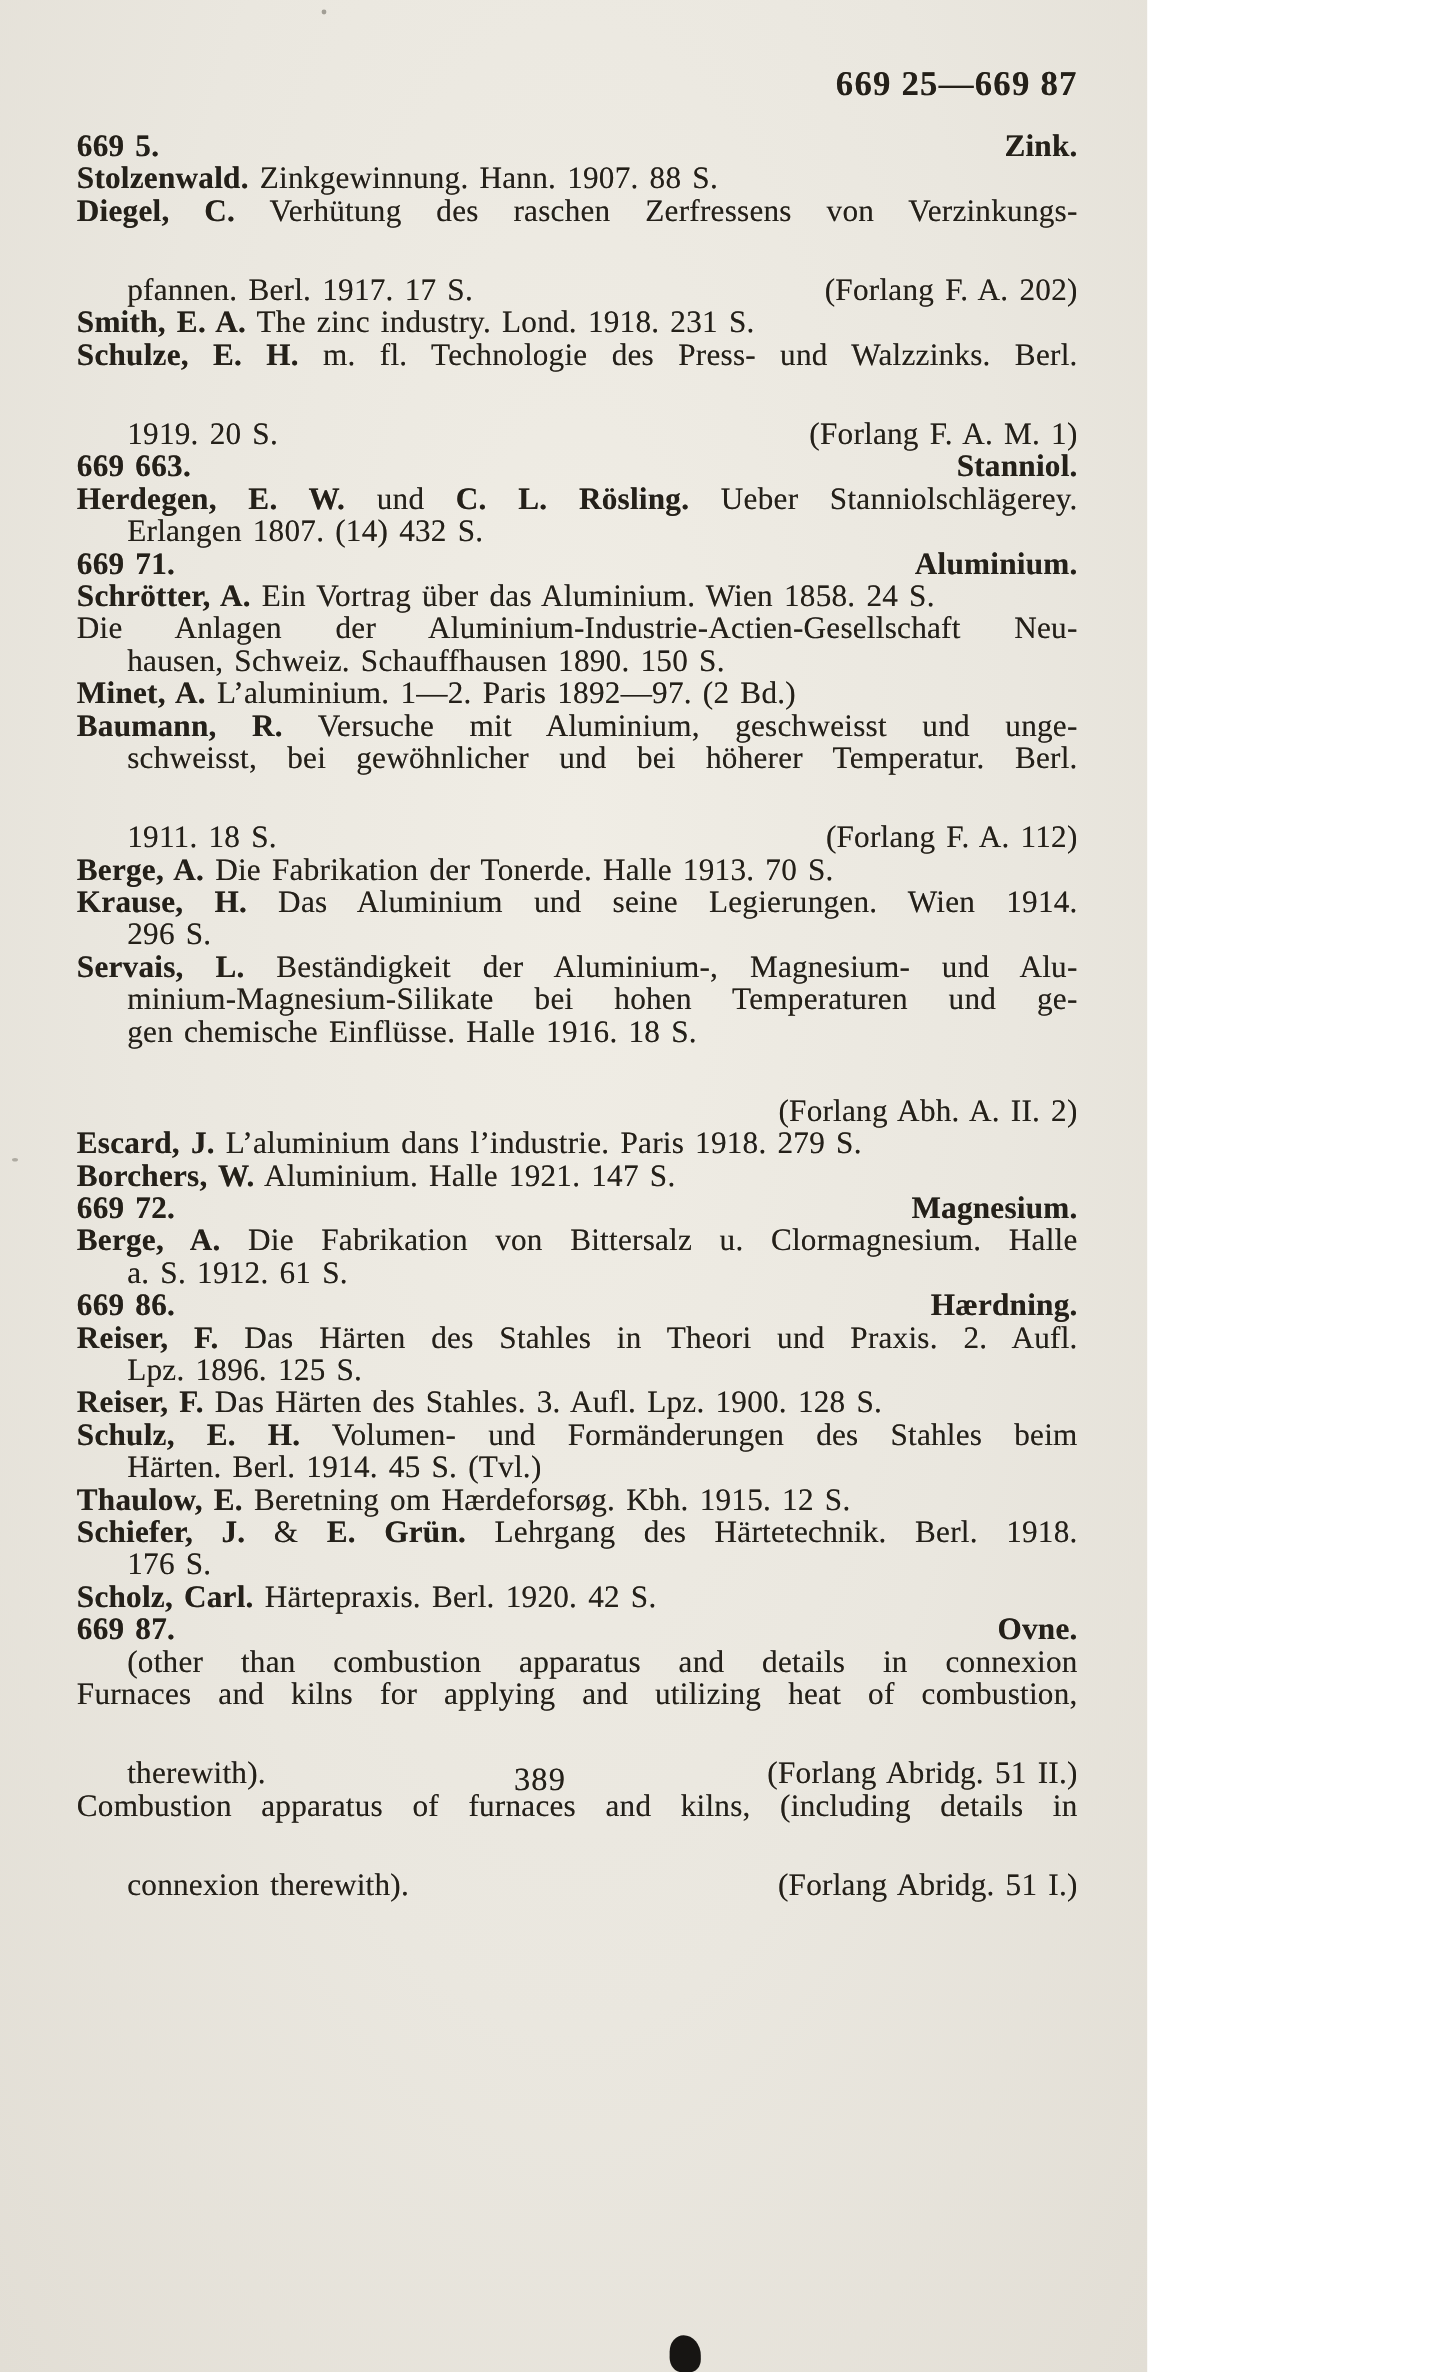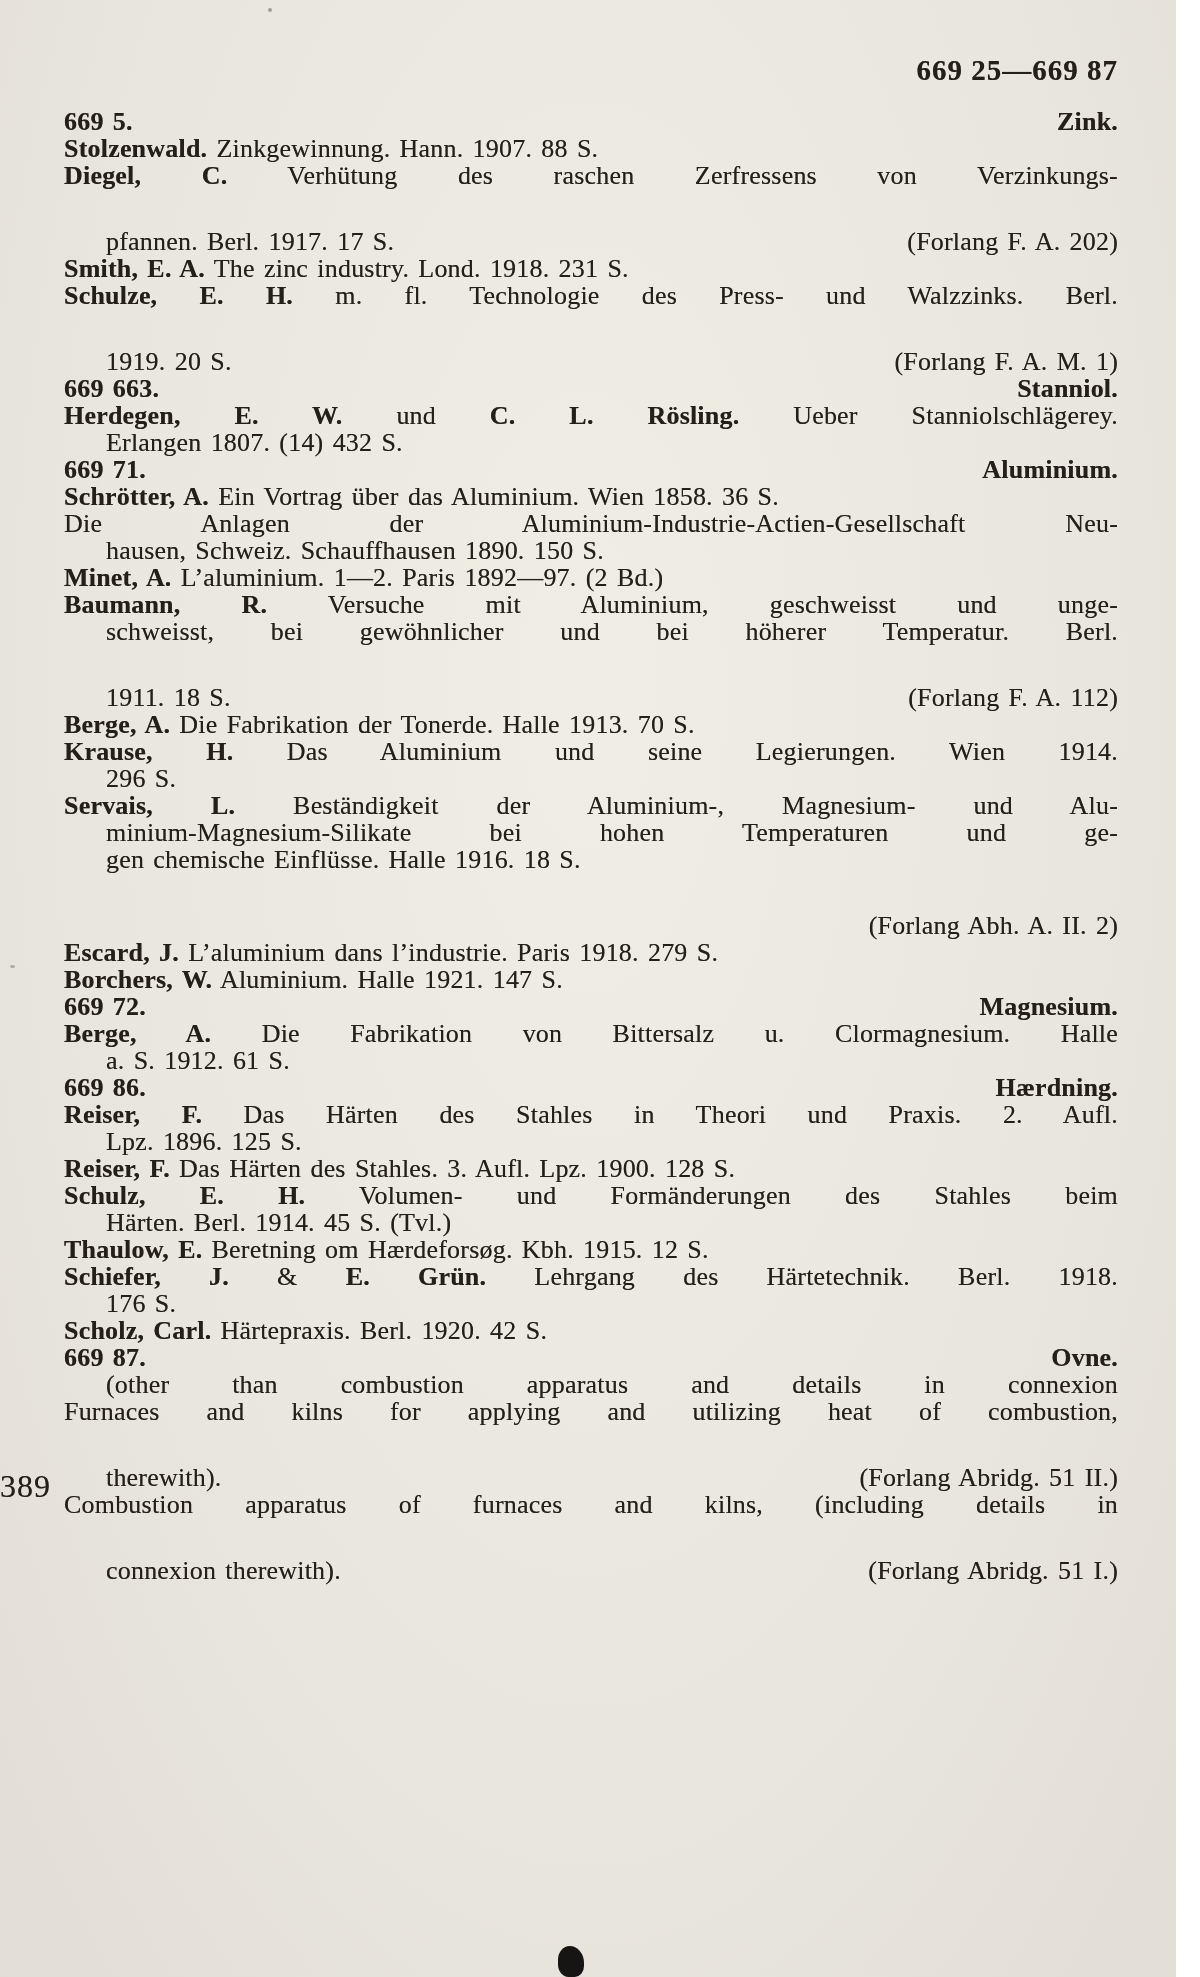--- a/index.html
+++ b/index.html
@@ -1,19 +1,19 @@
 <!DOCTYPE html>
 <html><head>
 <meta charset="utf-8">
 <title>Scanned catalog page</title>
 <style>
   html, body { margin: 0; padding: 0; }
   .page {
     position: relative;
-    width: 1176px;
+    width: 956px;
     height: 1977px;
     overflow: hidden;
     background:
       radial-gradient(ellipse at 50% 35%, #f0ede5 0%, #eae7df 55%, #e2ded5 100%);
     color: #242019;
     font-family: "Liberation Serif", "DejaVu Serif", serif;
     text-shadow: 0 0 0.4px rgba(34,30,25,.55);
   }
   .header-line {
     position: absolute;
@@ -52,22 +52,22 @@
     justify-content: space-between;
     align-items: flex-start;
     margin-top: 39px;
   }
   b { font-weight: 700; }
   .page-number {
     position: absolute;
     top: 1468px;
     left: 0;
     width: 900px;
-    text-align: left;
-    font-size: 32px;
+    text-align: center;
+    font-size: 27px;
     letter-spacing: 1px;
   }
   .artifact {
     position: absolute;
     left: 558px; top: 1946px;
     width: 26px; height: 31px;
     background: #171513;
     border-radius: 45% 55% 35% 40%;
   }
   .speck-1 {
@@ -124,21 +124,21 @@
       </div>
       <div>
         <div class="line just"><span><b>Herdegen, E. W.</b><span> und </span><b>C. L. Rösling.</b><span> Ueber Stanniolschlägerey.</span></span></div>
         <div class="line ind"><span><span>Erlangen 1807. (14) 432 S.</span></span></div>
       </div>
       <div class="line heading-line">
         <span>669 71.</span>
         <span>Aluminium.</span>
       </div>
       <div>
-        <div class="line"><span><b>Schrötter, A.</b><span> Ein Vortrag über das Aluminium. Wien 1858. 36 S.</span></span></div>
+        <div class="line"><span><b>Schrötter, A.</b><span> Ein Vortrag über das Aluminium. Wien 1858. 24 S.</span></span></div>
       </div>
       <div>
         <div class="line just"><span><span>Die Anlagen der Aluminium-Industrie-Actien-Gesellschaft Neu-</span></span></div>
         <div class="line ind"><span><span>hausen, Schweiz. Schauffhausen 1890. 150 S.</span></span></div>
       </div>
       <div>
         <div class="line"><span><b>Minet, A.</b><span> L’aluminium. 1—2. Paris 1892—97. (2 Bd.)</span></span></div>
       </div>
       <div>
         <div class="line just"><span><b>Baumann, R.</b><span> Versuche mit Aluminium, geschweisst und unge-</span></span></div>

